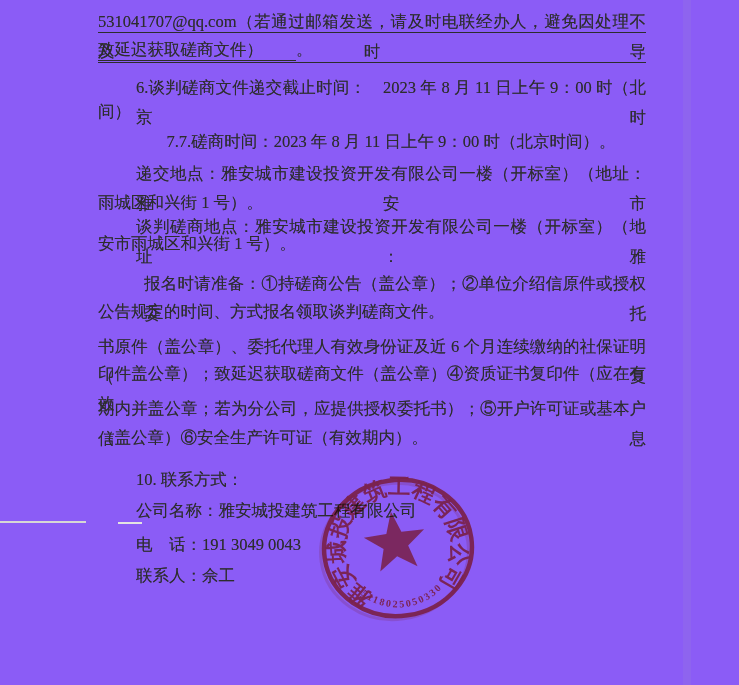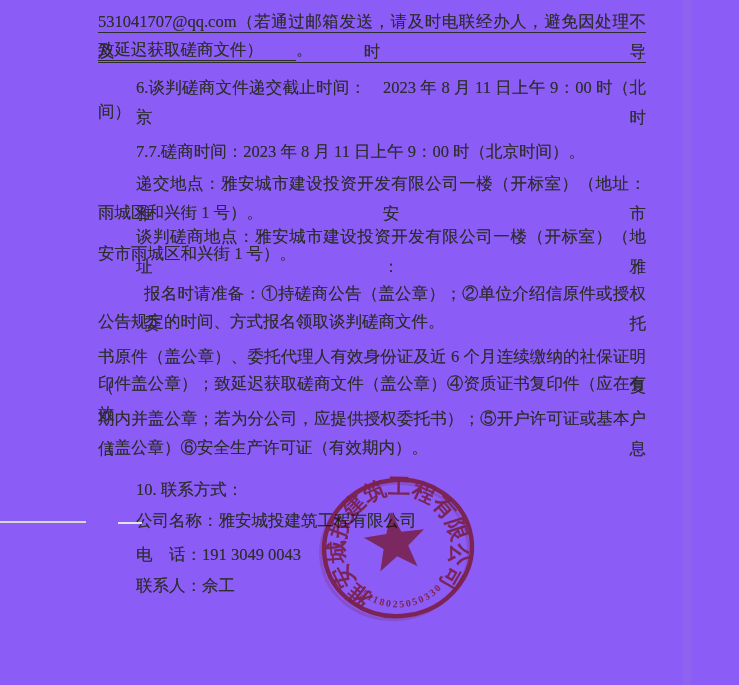--- a/index.html
+++ b/index.html
@@ -50,21 +50,21 @@
   .indent-2 { padding-left: 46px; }
   .u {
     border-bottom: 1.6px solid #2d2d2d;
     padding-bottom: 1px;
   }
   
   .line:nth-child(1)  { margin-top: 7px; }
   .line:nth-child(2)  { margin-top: -2px; }
   .line:nth-child(3)  { margin-top: 8px; }
   .line:nth-child(4)  { margin-top: -6px; }
-  .line:nth-child(5)  { margin-top: 10px; }
+  .line:nth-child(5)  { margin-top: 0; text-align: center; }
   .line:nth-child(6)  { margin-top: 2px; }
   .line:nth-child(7)  { margin-top: -1px; }
   .line:nth-child(8)  { margin-top: -6px; }
   .line:nth-child(9)  { margin-top: -13px; }
   .line:nth-child(10) { margin-top: 10px; }
   .line:nth-child(11) { margin-top: -2px; }
   .line:nth-child(12) { margin-top: 5px; }
   .line:nth-child(13) { margin-top: -3px; }
   .line:nth-child(14) { margin-top: 5px; }
   .line:nth-child(15) { margin-top: -1px; }

